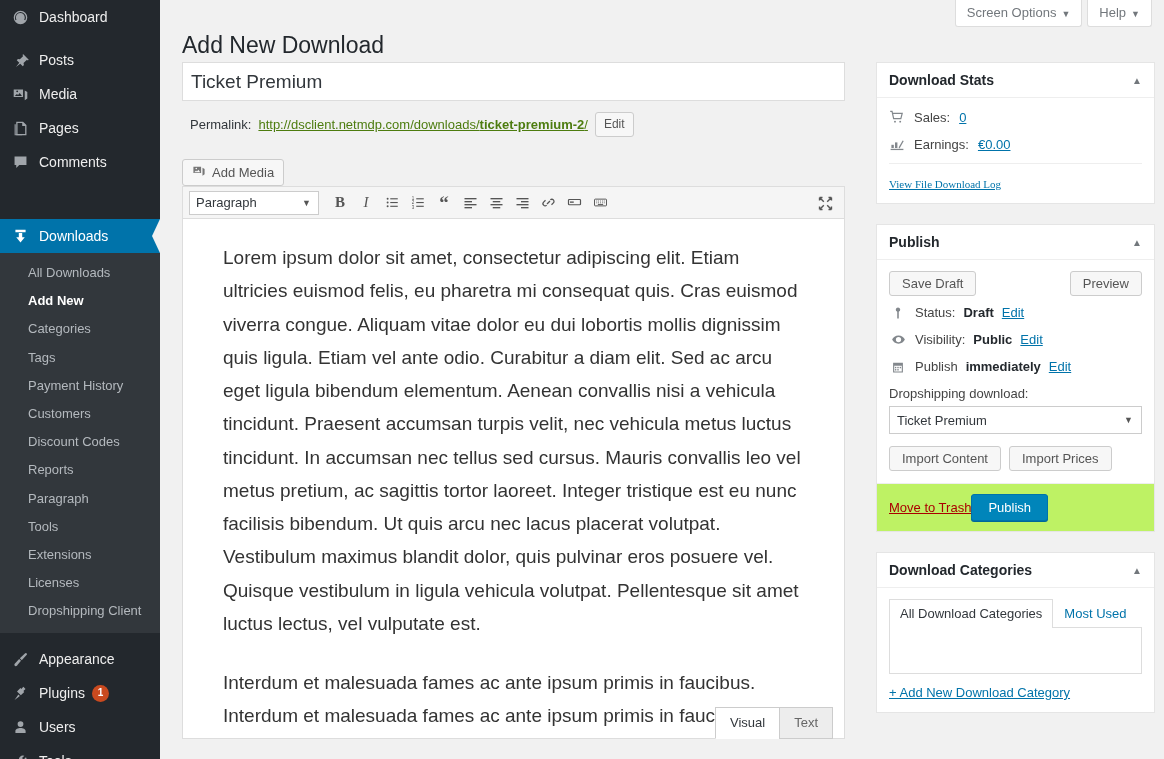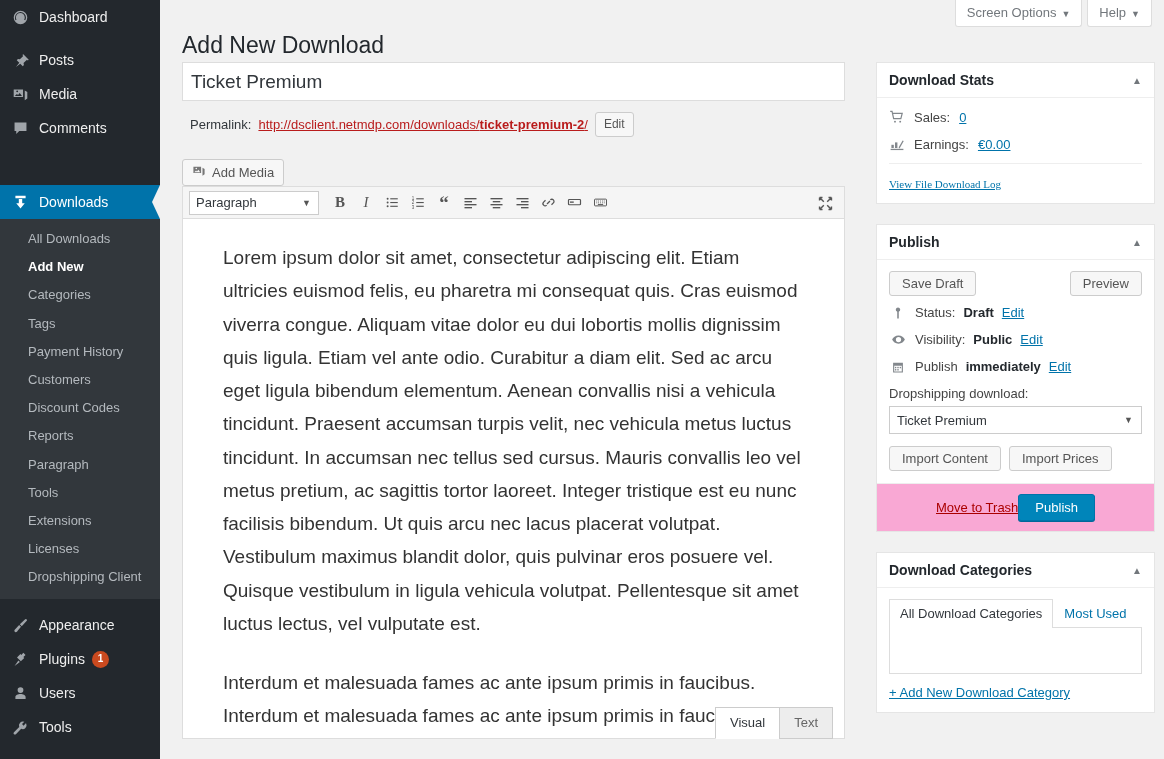--- a/index.html
+++ b/index.html
@@ -74,21 +74,21 @@
     padding:3px 8px; font-size:19px; line-height:1.4;
     color:#32373c; background:#fff;
     border:1px solid #ddd; border-radius:0;
     font-family:"Liberation Sans", sans-serif;
     outline:none;
   }
   #permalink-row {
     display:flex; align-items:center; gap:7px;
     margin:11px 0 0 8px; font-size:13px; color:#32373c;
   }
-  #permalink-row a { color:#b91c1c; text-decoration:underline; }
+  #permalink-row a { color:#4d7c0f; text-decoration:underline; }
   #permalink-row a b { font-weight:700; }
   .edit-slug-btn {
     background:#f7f7f7; border:1px solid #ccc; border-radius:3px;
     padding:2px 8px; font-size:12px; color:#555; cursor:pointer;
     line-height:1.6;
   }
 
   #editor-wrap { margin-top:16px; position:relative; }
   #media-row { display:flex; align-items:flex-end; height:33px; }
   #add-media {
@@ -172,22 +172,22 @@
   #ds-select {
     appearance:none; -webkit-appearance:none; width:100%;
     background:#fff; border:1px solid #ccc; height:28px;
     font-size:13px; color:#32373c; padding:0 24px 0 7px;
     font-family:"Liberation Sans", sans-serif; cursor:pointer; outline:none;
   }
   .ds-select-wrap .caret { position:absolute; right:9px; top:9px; font-size:9px; color:#555; pointer-events:none; }
   .imp-row { display:flex; gap:8px; }
 
   .pub-footer {
-    display:flex; align-items:center; justify-content:center;
-    background:#f9a8d4; border-top:1px solid #eee; padding:10px 12px;
+    display:flex; align-items:center; justify-content:flex-start;
+    background:#bef264; border-top:1px solid #eee; padding:10px 12px;
   }
   .trash-link { color:#a00; text-decoration:underline; font-size:13px; cursor:pointer; }
   .btn-primary {
     background:#0085ba; border:1px solid #0073aa; border-radius:3px;
     color:#fff; padding:5px 16px; font-size:13px; cursor:pointer;
     box-shadow:0 1px 0 #006799;
   }
 
   .cat-tabs { display:flex; border-bottom:1px solid #ddd; margin-bottom:0; }
   .cat-tab {
@@ -228,20 +228,29 @@
 
     <div class="menu-item">
       <span class="ico">
         <svg width="17" height="17" viewBox="0 0 20 20" fill="currentColor">
             <path d="M2 4h11v9H2V4zm1.3 7.7h8.4l-2.6-3.4-2 2.4-1.3-1.4-2.5 2.4zM5 6.3a1.1 1.1 0 102.2 0A1.1 1.1 0 005 6.3zM15 5.2l3 2v7.6l-3 2V5.2z"></path>
           </svg>
       </span>
       <span class="mlabel">Media</span>
     </div>
 
+    <div class="menu-item">
+      <span class="ico">
+        <svg width="17" height="17" viewBox="0 0 20 20" fill="currentColor">
+            <path d="M5 2h8l4 4v12H5V2zm1.5 1.5v13h9V7h-3.5V3.5h-5.5z"></path>
+            <path d="M3 5v13h9v-1.5H4.5V5H3z" opacity=".85"></path>
+          </svg>
+      </span>
+      <span class="mlabel">Pages</span>
+    </div>
 
     <div class="menu-item">
       <span class="ico">
         <svg width="17" height="17" viewBox="0 0 20 20" fill="currentColor">
             <path d="M3 3h14v10H8.5L5 16.5V13H3V3z"></path>
           </svg>
       </span>
       <span class="mlabel">Comments</span>
     </div>
 

